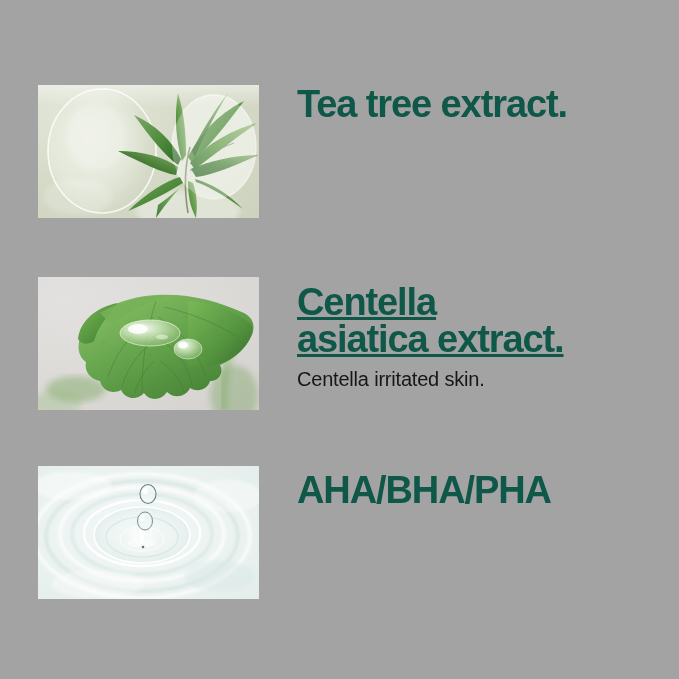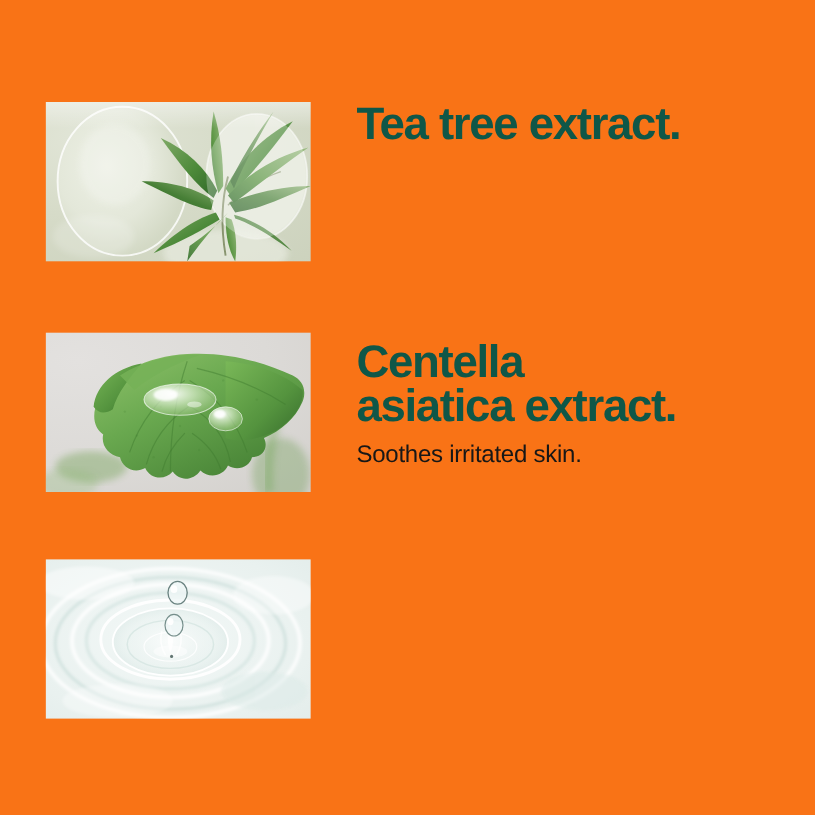--- a/index.html
+++ b/index.html
@@ -12,21 +12,21 @@
     height: 679px;
     overflow: hidden;
     font-family: "Liberation Sans", sans-serif;
     -webkit-font-smoothing: antialiased;
   }
 
   .page {
     position: relative;
     width: 679px;
     height: 679px;
-    background: #f97316;
+    background: #a3a3a3;
     box-sizing: border-box;
   }
 
   .feature-row {
     position: absolute;
     left: 0;
     width: 679px;
     display: flex;
     flex-direction: row;
     align-items: flex-start;
@@ -65,21 +65,21 @@
     letter-spacing: -0.2px;
     margin: 9px 0 0 0;
   }
 
   
   #row-tea-tree      { top: 85px; }
   #row-centella      { top: 277px; }
   #row-acids         { top: 466px; }
 
   #row-tea-tree  .feature-title { font-size: 38px; }
-  #row-centella  .feature-title { font-size: 38px; }
+  #row-centella  .feature-title { font-size: 38px; text-decoration: underline; }
   #row-acids     .feature-title { font-size: 38px; }
 
   #row-centella .feature-text { padding-top: 7px; }
   #row-acids    .feature-text { padding-top: 6px; }
 
   
   .art-tea {
     width: 100%; height: 100%;
     background:
       radial-gradient(120% 110% at 18% 22%, #e2e6d8 0%, #d6dbc8 45%, #ccd2bd 100%);
@@ -266,21 +266,21 @@
         <ellipse cx="150" cy="72" rx="14" ry="10" fill="none" stroke="#ffffff" stroke-opacity="0.6" stroke-width="0.8"></ellipse>
         <ellipse cx="145" cy="68" rx="5" ry="3.5" fill="#ffffff" opacity="0.9" filter="url(#cblurS)"></ellipse>
 
         <ellipse cx="18" cy="126" rx="26" ry="12" fill="#8fb977" opacity="0.3" filter="url(#cblur)"></ellipse>
       </svg>
     </div>
 
     <div class="feature-text">
       <p class="feature-title">Centella
 asiatica extract.</p>
-      <p class="feature-sub">Soothes irritated skin.</p>
+      <p class="feature-sub">Centella irritated skin.</p>
     </div>
   </div>
 
   <div class="feature-row" id="row-acids">
 
     <div class="feature-media">
       <div class="art-water"></div>
       <svg class="art-layer" viewBox="0 0 221 133" preserveAspectRatio="none">
         <defs>
           <filter id="wblur">
@@ -325,16 +325,17 @@
         <circle cx="105" cy="81" r="1.3" fill="#3c5450" opacity="0.8"></circle>
 
         <ellipse cx="34" cy="20" rx="40" ry="14" fill="#ffffff" opacity="0.45" filter="url(#wblur)"></ellipse>
         <ellipse cx="190" cy="30" rx="34" ry="16" fill="#ffffff" opacity="0.4" filter="url(#wblur)"></ellipse>
         <ellipse cx="60" cy="118" rx="46" ry="14" fill="#ffffff" opacity="0.35" filter="url(#wblur)"></ellipse>
         <ellipse cx="182" cy="110" rx="36" ry="16" fill="#dbeae7" opacity="0.5" filter="url(#wblur)"></ellipse>
       </svg>
     </div>
 
     <div class="feature-text">
+      <p class="feature-title">AHA/BHA/PHA</p>
     </div>
   </div>
 
 </div>
 
 </body></html>

